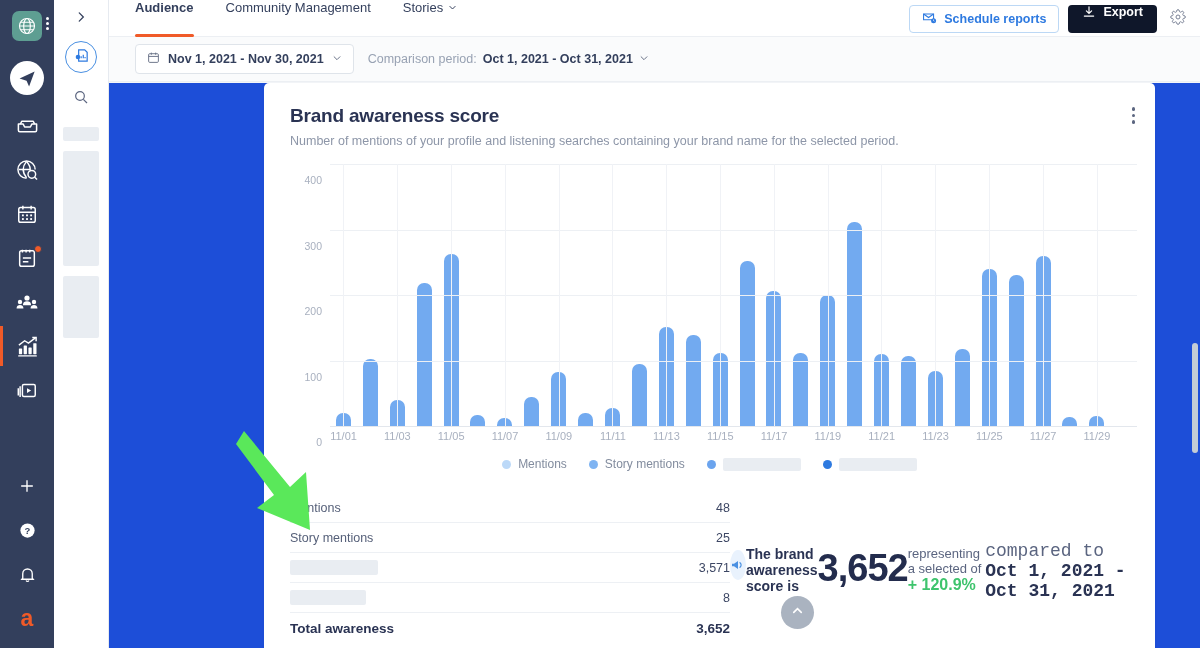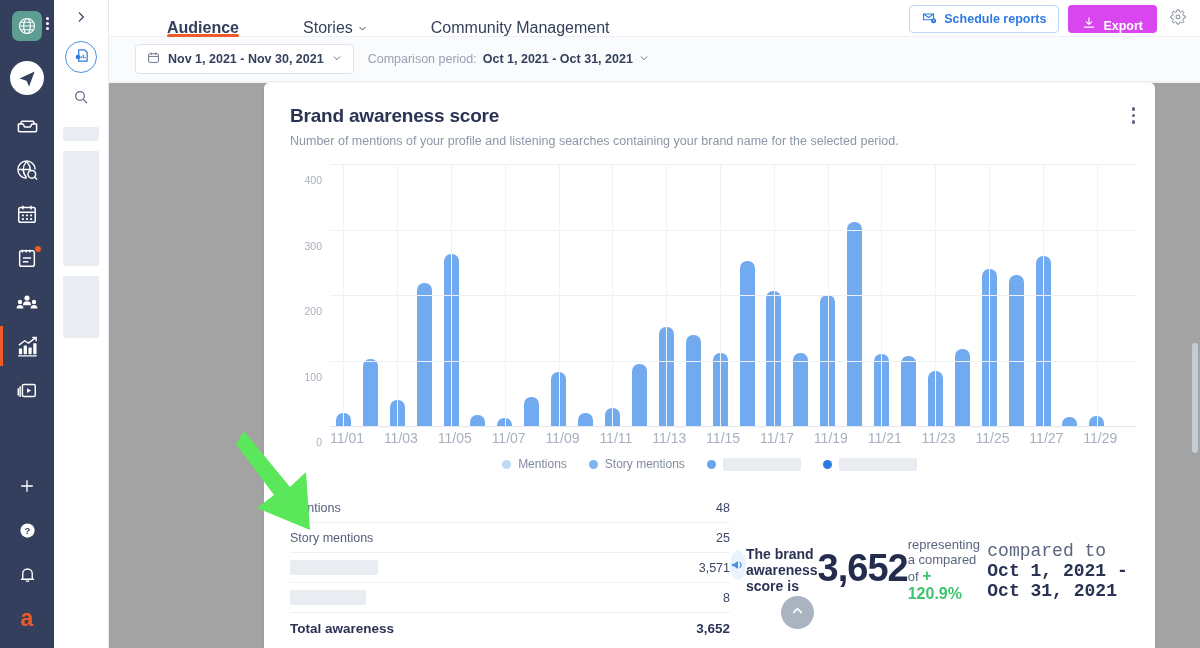--- a/index.html
+++ b/index.html
@@ -74,61 +74,61 @@
   
   .main { flex: 1; height: 648px; position: relative; background: #f4f6f9; overflow: hidden; }
 
   
   .topbar {
     height: 37px; background: #fff; display: flex; align-items: center;
     padding-left: 26px; position: relative; border-bottom: 1px solid #eceff3;
   }
   .tabs { display: flex; align-items: center; gap: 0; height: 37px; }
   .tab {
-    font-size: 16px; color: #333f5c; padding: 0 16px; height: 37px;
-    display: flex; align-items: flex-end; cursor: pointer; position: relative; white-space: nowrap; margin-left: 32px;
+    font-size: 13px; color: #333f5c; padding: 0 16px; height: 37px;
+    display: flex; align-items: flex-start; cursor: pointer; position: relative; white-space: nowrap;
   }
   .tab:first-child { padding-left: 0; }
   .tab.active { font-weight: 700; }
   .tab.active::after {
     content:''; position: absolute; left: 0px; right: 16px; bottom: 0;
     height: 3px; background: #f05a28; border-radius: 2px;
   }
   .caret { margin-left: 5px; }
   .topbar-right {
     position: absolute; right: 10px; top: 0; height: 37px;
     display: flex; align-items: center; gap: 9px;
   }
   .btn-outline {
     display: flex; align-items: center; gap: 7px; height: 28px; padding: 0 12px;
     border: 1px solid #bcd8f5; border-radius: 4px; background: #fff;
     color: #2e7ae0; font-size: 12.5px; font-weight: 700; cursor: pointer;
   }
   .btn-primary {
-    display: flex; align-items: flex-end; gap: 7px; height: 28px; padding: 0 14px;
-    border-radius: 4px; background: #d946ef; color: #fff;
+    display: flex; align-items: flex-start; gap: 7px; height: 28px; padding: 0 14px;
+    border-radius: 4px; background: #0f172a; color: #fff;
     font-size: 12.5px; font-weight: 700; cursor: pointer; border: none;
   }
   .gear-btn { padding: 4px; cursor: pointer; display:flex; }
 
   
   .filterbar {
     height: 45px; background: #fafbfc; display: flex; align-items: center;
     padding-left: 26px; gap: 14px; border-bottom: 1px solid #eceff3;
   }
   .date-pill {
     display: flex; align-items: center; gap: 8px; height: 30px; padding: 0 11px;
     background: #fff; border: 1px solid #dfe4ea; border-radius: 4px;
     font-size: 12.5px; color: #333f5c; font-weight: 600; cursor: pointer;
   }
   .comparison { font-size: 12.5px; color: #98a2b3; display:flex; align-items:center; gap:6px; cursor:pointer;}
   .comparison b { color: #333f5c; font-weight: 700; }
 
   
-  .content { position: absolute; top: 83px; left: 0; right: 0; bottom: 0; background: #a3a3a3; }
+  .content { position: absolute; top: 83px; left: 0; right: 0; bottom: 0; background: #1d4ed8; }
   .card {
     position: absolute; left: 155px; right: 45px; top: 0; bottom: -40px;
     background: #fff; border-radius: 5px 5px 0 0;
     box-shadow: 0 1px 3px rgba(40,50,80,.07);
   }
   .card-head { padding: 22px 26px 0 26px; position: relative; }
   .card-title { font-size: 19px; font-weight: 700; color: #2a3353; letter-spacing: -.2px; }
   .card-sub { font-size: 12.5px; color: #8d96a8; margin-top: 7px; }
   .card-kebab { position: absolute; right: 16px; top: 20px; display:flex;
     flex-direction: column; gap: 3px; padding: 4px; cursor: pointer; }
@@ -145,21 +145,21 @@
   .plot {
     position: absolute; left: 40px; right: 0; top: 0; height: 262px;
   }
   .gridline { position: absolute; left: 0; right: 0; height: 1px; background: #edf0f4; }
   .gridline.base { background: #e3e7ed; }
   .vgrid { position: absolute; top: 0; bottom: 0; width: 1px; background: #f0f2f6; }
   .bars { position: absolute; left: 0; right: 0; bottom: 0; top: 0; display: flex; align-items: flex-end; }
   .bslot { flex: 1 1 0; display: flex; justify-content: center; align-items: flex-end; height: 100%; }
   .bar { width: 15px; background: #72aaf0; border-radius: 7px 7px 0 0; }
   .xaxis { position: absolute; left: 40px; right: 0; top: 266px; display: flex; }
-  .xslot { flex: 1 1 0; text-align: right; font-size: 14px; color: #a8b0bf; }
+  .xslot { flex: 1 1 0; text-align: right; font-size: 11px; color: #a8b0bf; }
 
   
   .legend { display: flex; align-items: center; justify-content: center; gap: 22px; margin-top: 8px; }
   .leg { display: flex; align-items: center; gap: 7px; cursor: pointer; }
   .leg-dot { width: 9px; height: 9px; border-radius: 50%; }
   .leg-lbl { font-size: 12px; color: #828c9e; }
   .leg-skel { height: 13px; background: #e9edf2; border-radius: 2px; }
 
   
   .bottom { display: flex; margin-top: 22px; padding: 0 26px 0 26px; }
@@ -380,29 +380,29 @@
   </div>
 
   <div class="main">
 
     <div class="topbar">
       <div class="tabs">
         <div class="tab active">
           <span>Audience</span>
         </div>
         <div class="tab">
+          <span>Community Management</span>
+        </div>
+        <div class="tab">
           <span>Stories</span>
           <span class="caret">
             <svg width="9" height="9" viewBox="0 0 24 24" fill="none" stroke="#333f5c" stroke-width="2.6" stroke-linecap="round">
                 <path d="M5 9l7 7 7-7"></path>
               </svg>
           </span>
-        </div>
-        <div class="tab">
-          <span>Community Management</span>
         </div>
       </div>
 
       <div class="topbar-right">
         <div class="btn-outline">
           <span>
             <svg width="15" height="15" viewBox="0 0 24 24" fill="none" stroke="#2e7ae0" stroke-width="1.7">
               <path d="M2.5 6.5h16v9h-16z"></path>
                 <path d="M2.5 6.5l8 5.5 8-5.5"></path>
               <circle cx="18.5" cy="17" r="4" fill="#2e7ae0" stroke="none"></circle>
@@ -670,21 +670,21 @@
           <div class="summary">
             <div class="megaphone">
               <svg width="16" height="16" viewBox="0 0 24 24" fill="#4a90e2">
                 <path d="M3 10v4h3l6 4V6L6 10H3z"></path>
                 <path d="M15 8.5a4.5 4.5 0 010 7" stroke="#4a90e2" stroke-width="1.8" fill="none" stroke-linecap="round"></path>
               </svg>
             </div>
             <div class="sum-line1">The brand awareness score is</div>
             <div class="sum-big">3,652</div>
             <div class="sum-line2">
-              <span>representing a compared of</span>
+              <span>representing a selected of</span>
               <span class="pct">+ 120.9%</span>
             </div>
             <div class="sum-line3">
               <span>compared to</span>
               <b>Oct 1, 2021 - Oct 31, 2021</b>
             </div>
           </div>
         </div>
       </div>
 

